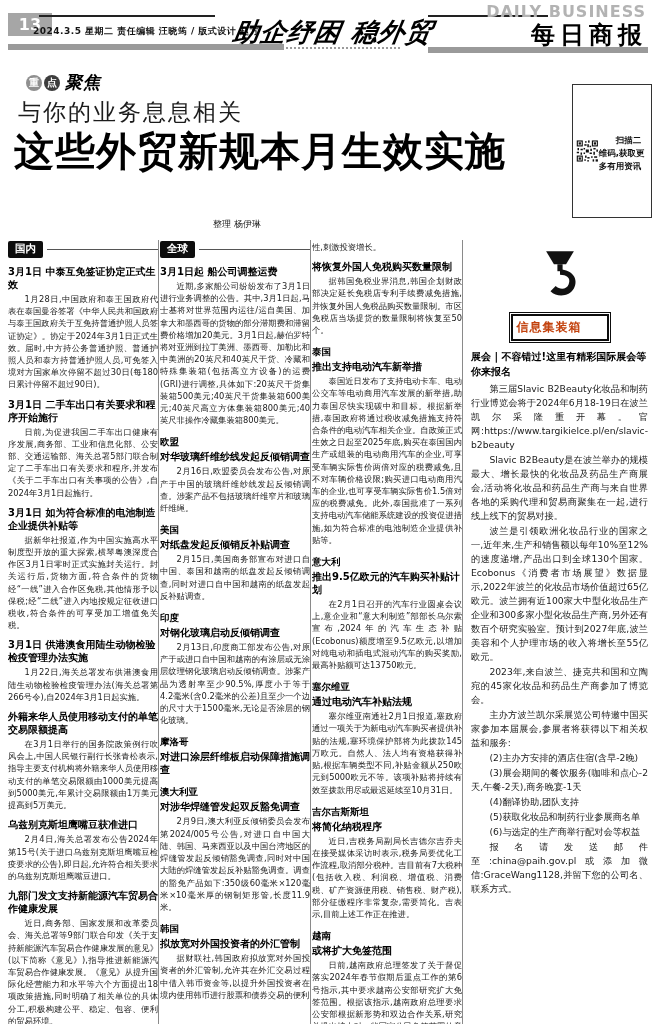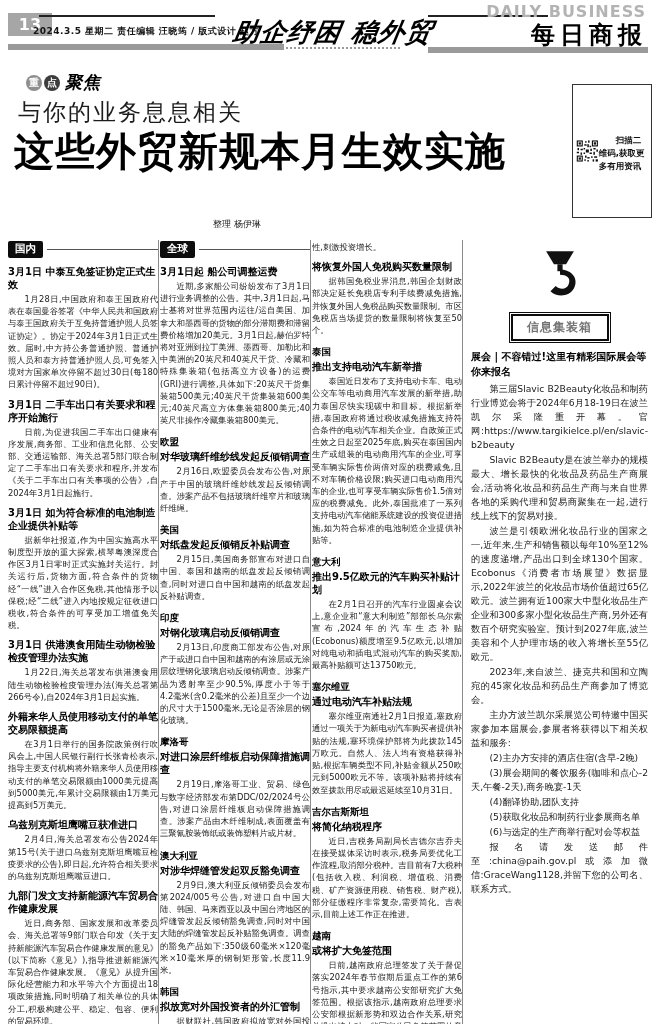--- a/index.html
+++ b/index.html
@@ -47,22 +47,22 @@
   .region{font-size:9.5px;font-weight:bold;margin:10px 0 1px;color:#000;}
   .atitle{font-size:10px;font-weight:bold;line-height:13px;margin:7px 0 2px;color:#000;}
   .region + .atitle{margin-top:1px;}
   .apara{font-size:8.3px;line-height:12.2px;text-align:justify;text-indent:2em;margin:1px 0;color:#1a1a1a;}
   .apara.noind{text-indent:0;}
   
   .col4{flex:1;padding-left:7px;overflow:hidden;}
   .hook-wrap{text-align:center;margin-top:10px;}
   .hook-wrap svg{width:52px;height:58px;}
   .info-badge{display:block;width:86px;margin:2px auto 8px;border:2px solid #0d0d0d;outline:1px solid #0d0d0d;
-              outline-offset:1px;padding:3px 4px;font-size:12px;font-weight:900;text-align:center;
-              letter-spacing:1px;background:#fff;color:#737373;}
+              outline-offset:1px;padding:3px 4px;font-size:12px;font-weight:900;text-align:left;
+              letter-spacing:1px;background:#fff;color:#c2410c;}
   .ititle{font-size:10px;font-weight:800;line-height:15px;margin:4px 0 3px;color:#000;}
   .ipara{font-size:9.2px;line-height:14px;text-align:justify;text-indent:2em;margin:1px 0;color:#1a1a1a;}
 </style>
 </head>
 <body>
 
 <div class="page">
 
   <div class="pagenum">13</div>
   <div class="hline-left"></div>
@@ -159,21 +159,20 @@
           <div class="atitle">对华玻璃纤维纱线发起反倾销调查</div>
           <p class="apara">2月16日,欧盟委员会发布公告,对原产于中国的玻璃纤维纱线发起反倾销调查。涉案产品不包括玻璃纤维窄片和玻璃纤维绳。</p>
           <div class="region">美国</div>
           <div class="atitle">对纸盘发起反倾销反补贴调查</div>
           <p class="apara">2月15日,美国商务部宣布对进口自中国、泰国和越南的纸盘发起反倾销调查,同时对进口自中国和越南的纸盘发起反补贴调查。</p>
           <div class="region">印度</div>
           <div class="atitle">对钢化玻璃启动反倾销调查</div>
           <p class="apara">2月13日,印度商工部发布公告,对原产于或进口自中国和越南的有涂层或无涂层纹理钢化玻璃启动反倾销调查。涉案产品为透射率至少90.5%,厚度小于等于4.2毫米(含0.2毫米的公差)且至少一个边的尺寸大于1500毫米,无论是否涂层的钢化玻璃。</p>
           <div class="region">摩洛哥</div>
           <div class="atitle">对进口涂层纤维板启动保障措施调查</div>
-          <p class="apara">2月19日,摩洛哥工业、贸易、绿色与数字经济部发布第DDC/02/2024号公告,对进口涂层纤维板启动保障措施调查。涉案产品由木纤维制成,表面覆盖有三聚氰胺装饰纸或装饰塑料片或片材。</p>
           <div class="region">澳大利亚</div>
           <div class="atitle">对涉华焊缝管发起双反豁免调查</div>
           <p class="apara">2月9日,澳大利亚反倾销委员会发布第2024/005号公告,对进口自中国大陆、韩国、马来西亚以及中国台湾地区的焊缝管发起反倾销豁免调查,同时对中国大陆的焊缝管发起反补贴豁免调查。调查的豁免产品如下:350级60毫米×120毫米×10毫米厚的钢制矩形管,长度11.9米。</p>
           <div class="region">韩国</div>
           <div class="atitle">拟放宽对外国投资者的外汇管制</div>
           <p class="apara">据财联社,韩国政府拟放宽对外国投资者的外汇管制,允许其在外汇交易过程中借入韩币资金等,以提升外国投资者在境内使用韩币进行股票和债券交易的便利</p>
         </div>
         <div class="col">
           <p class="apara noind">性,刺激投资增长。</p>
           <div class="atitle">将恢复外国人免税购买数量限制</div>

